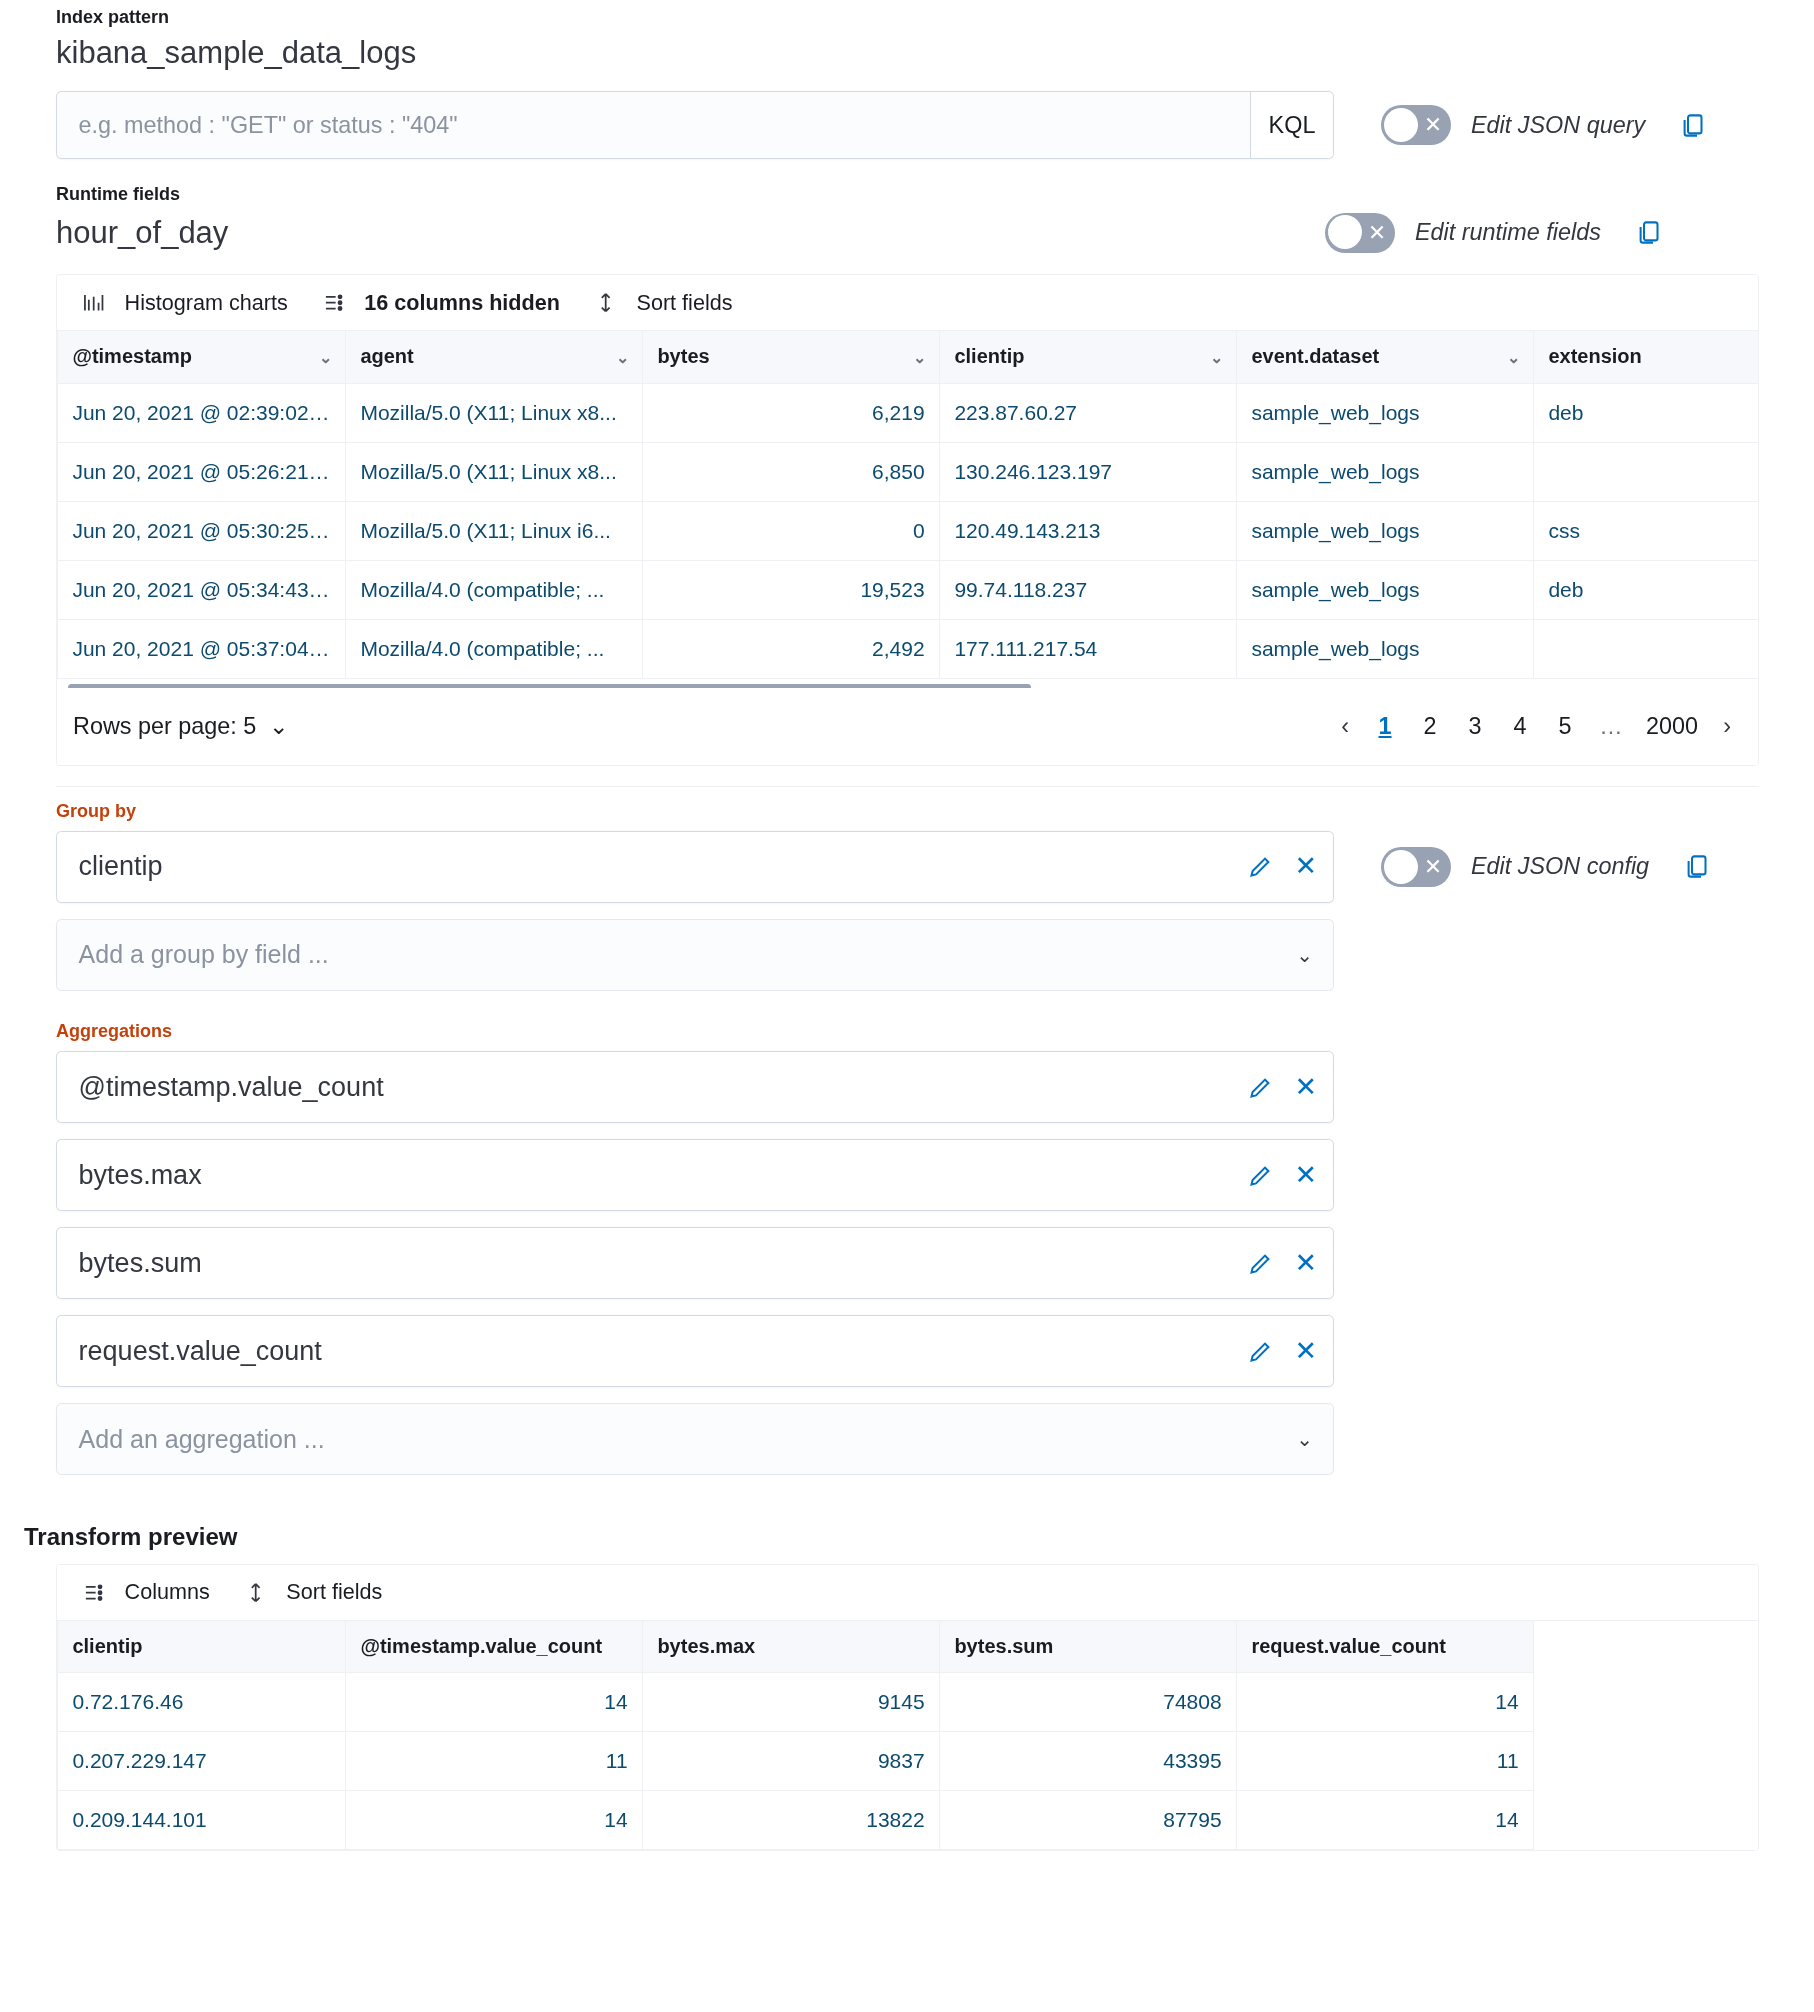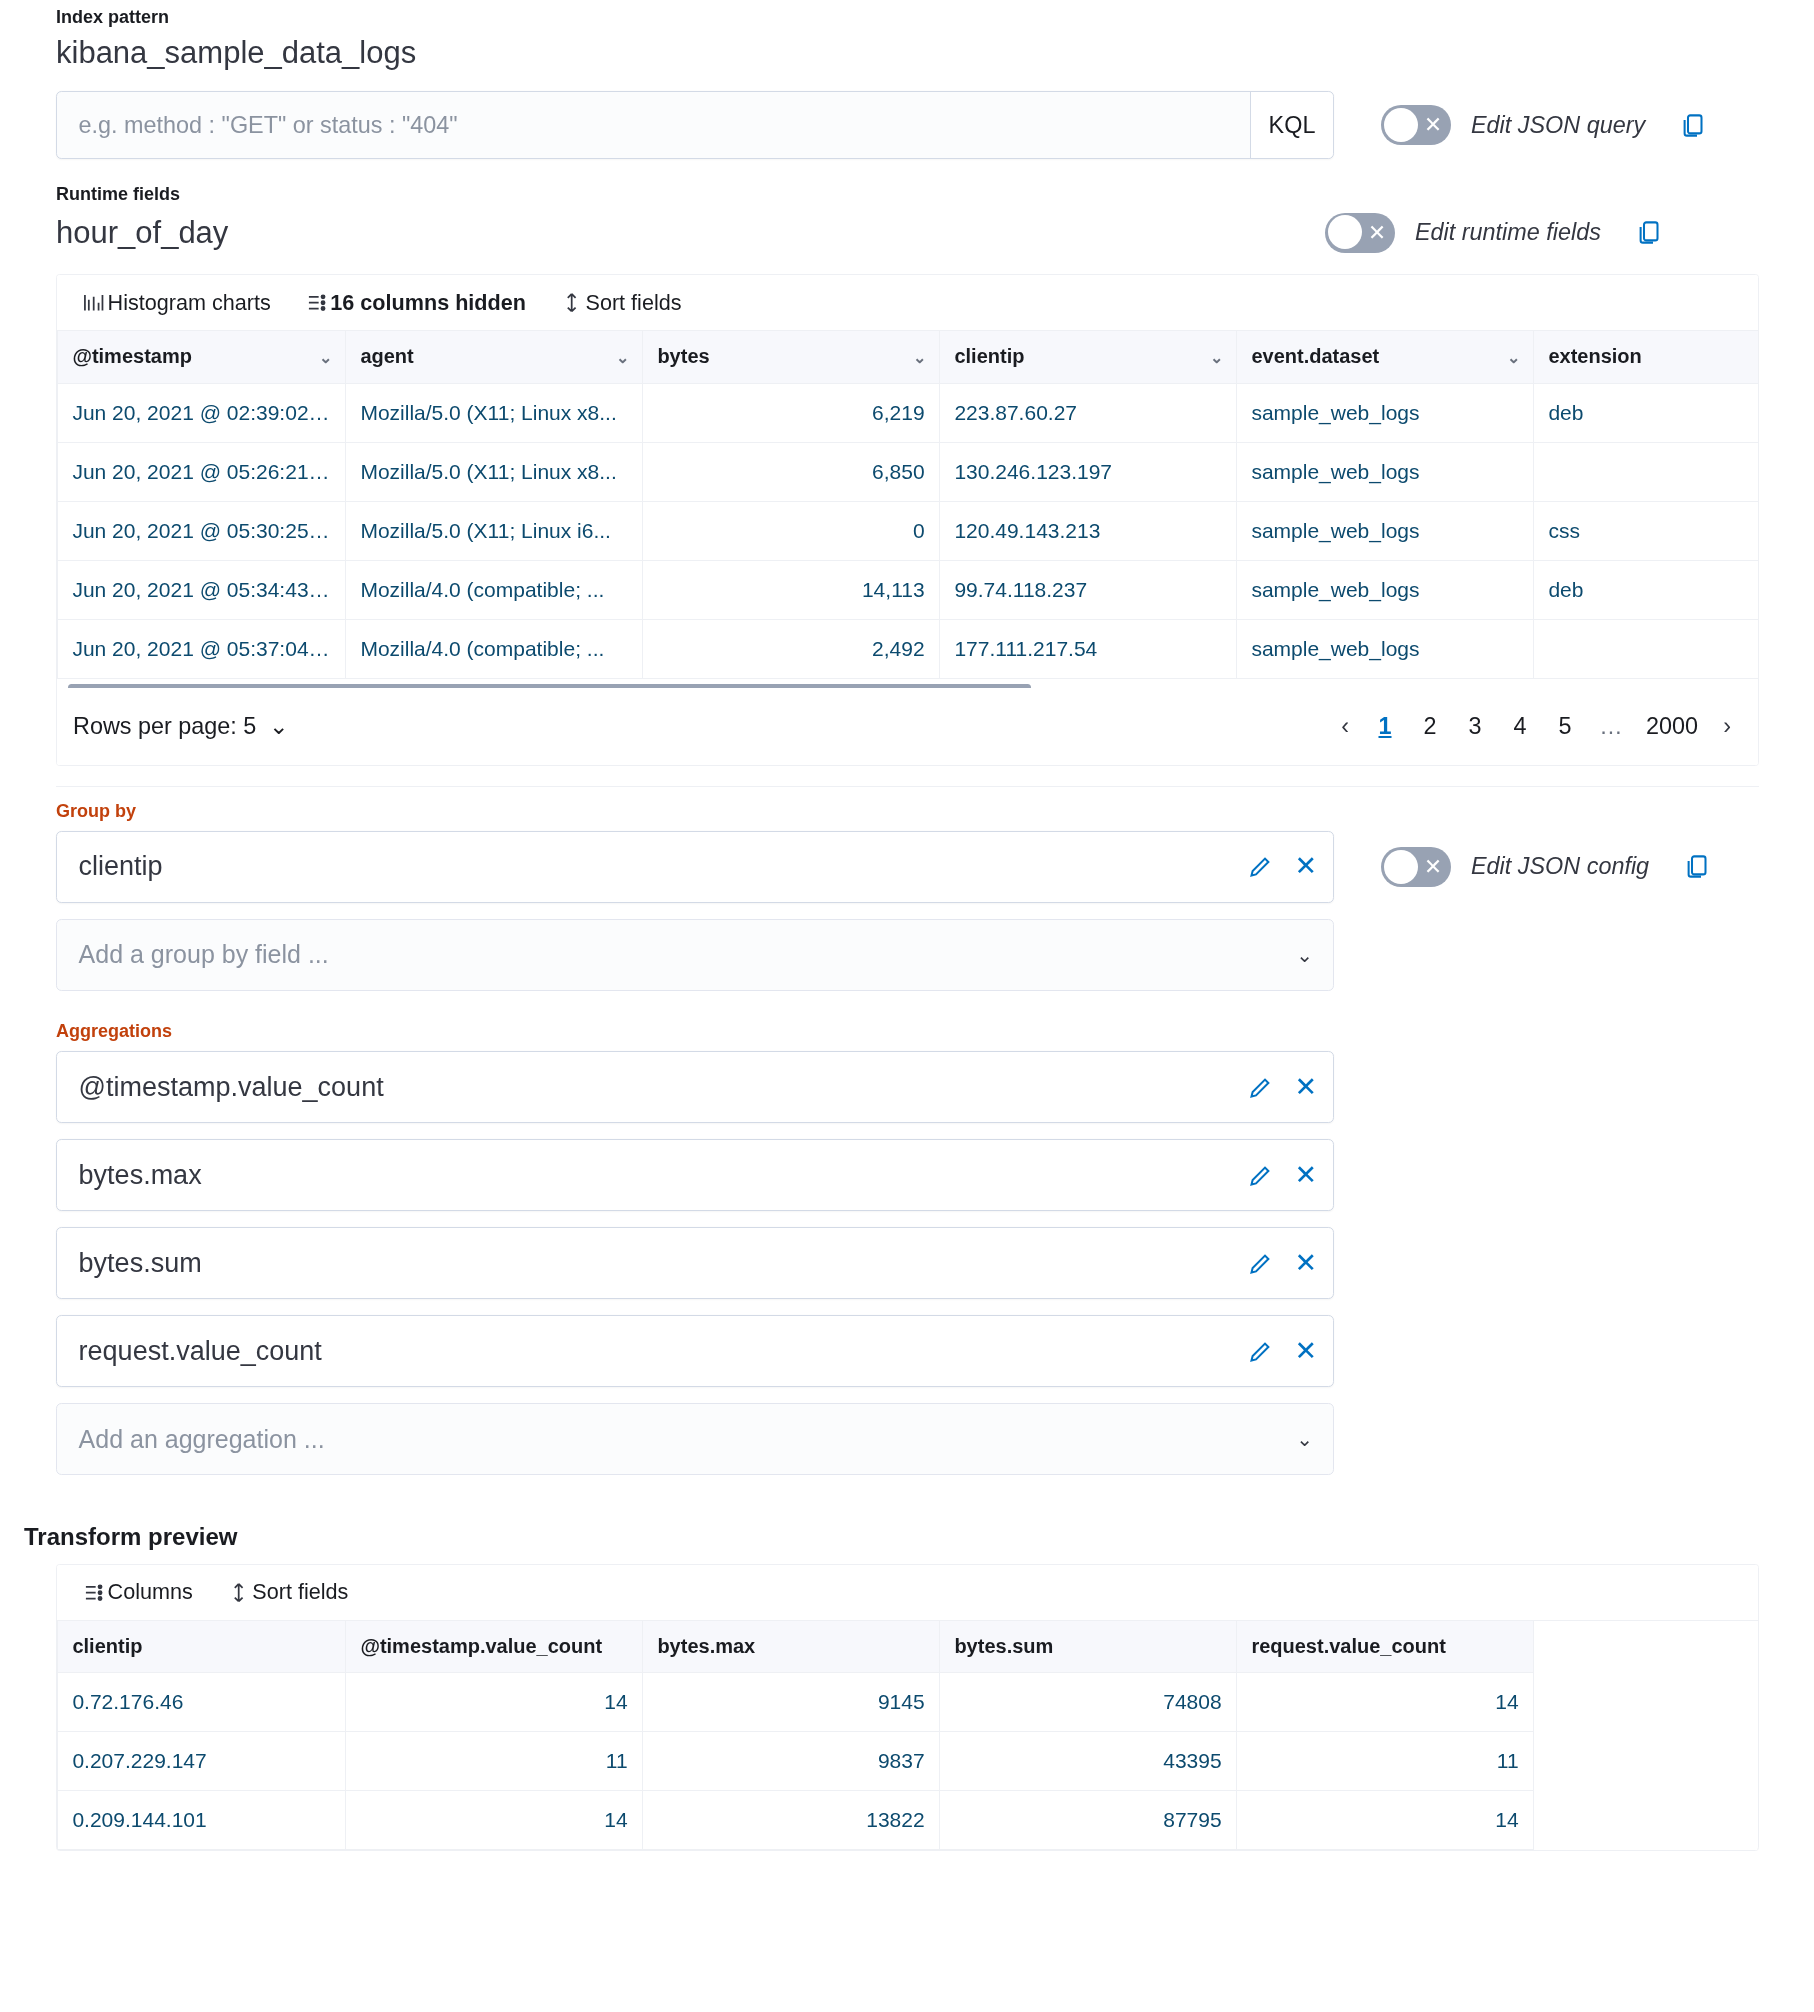--- a/index.html
+++ b/index.html
@@ -134,21 +134,21 @@
     align-items: center;
     height: 56px;
     padding: 0 10.8px;
     background: #ffffff;
     border-bottom: 0.9px solid #eef0f4;
     gap: 5.4px;
   }
   .tb-btn {
     display: flex;
     align-items: center;
-    gap: 2px;
+    gap: 19px;
     padding: 5.4px 14.4px;
     font-size: 21.6px;
     color: #1a1c21;
     border-radius: 3.6px;
     cursor: pointer;
     white-space: nowrap;
   }
   .tb-btn.strong { font-weight: bold; }
   table.dg {
     width: 100%;
@@ -430,21 +430,21 @@
           <td>Jun 20, 2021 @ 05:30:25....</td>
           <td>Mozilla/5.0 (X11; Linux i6...</td>
           <td class="num">0</td>
           <td>120.49.143.213</td>
           <td>sample_web_logs</td>
           <td>css</td>
         </tr>
         <tr>
           <td>Jun 20, 2021 @ 05:34:43....</td>
           <td>Mozilla/4.0 (compatible; ...</td>
-          <td class="num">14,113</td>
+          <td class="num">19,523</td>
           <td>99.74.118.237</td>
           <td>sample_web_logs</td>
           <td>deb</td>
         </tr>
         <tr>
           <td>Jun 20, 2021 @ 05:37:04....</td>
           <td>Mozilla/4.0 (compatible; ...</td>
           <td class="num">2,492</td>
           <td>177.111.217.54</td>
           <td>sample_web_logs</td>

